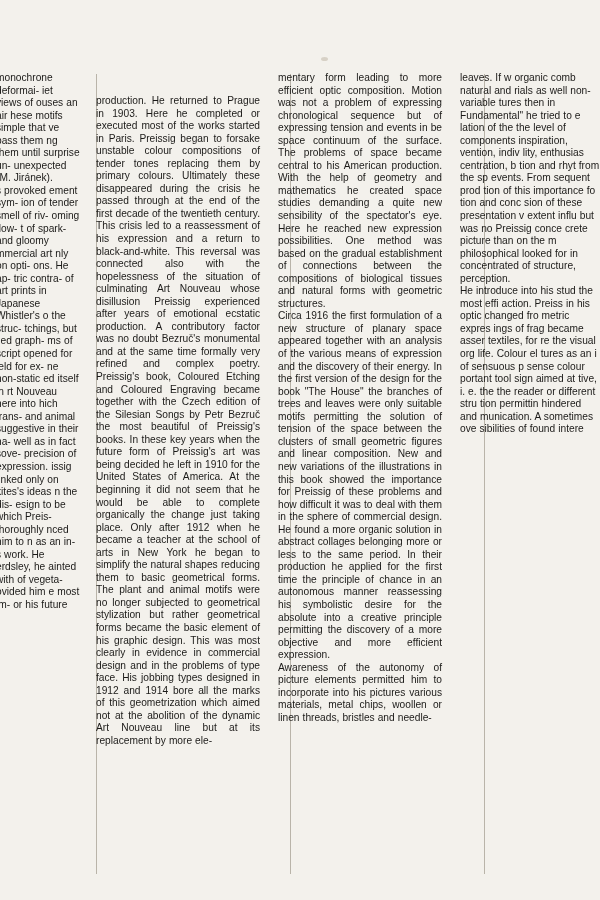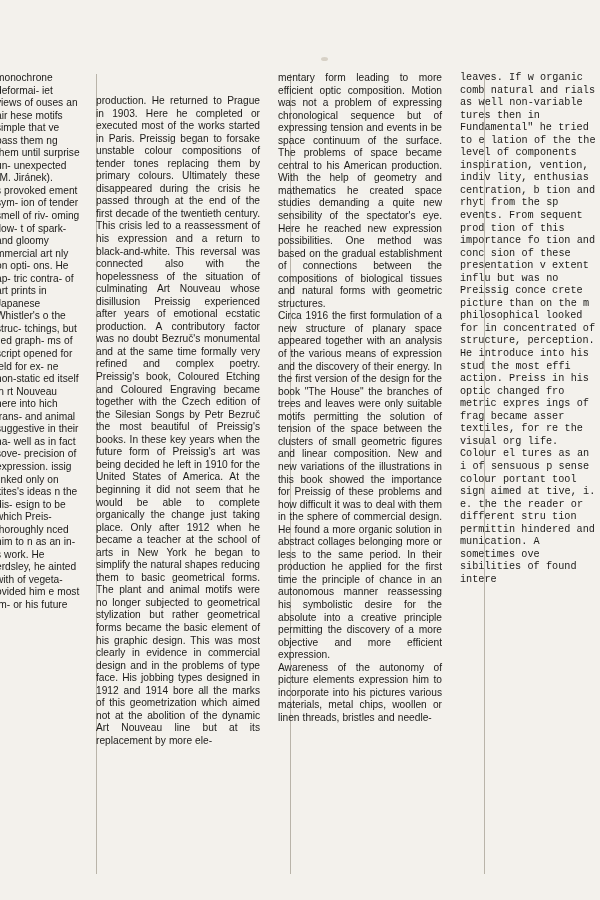--- a/index.html
+++ b/index.html
@@ -72,21 +72,20 @@
     padding-right: 10px;
     padding-left: 8px;
     height: 810px;
   }
   
   .col-4 {
     width: 148px;
     padding-left: 8px;
     padding-right: 0;
     height: 810px;
-    font-family: Liberation Mono, monospace;
   }
   .col p {
     margin: 0;
   }
   .col p + p {
     margin-top: 0;
   }
   .col-1 p, .col-4 p {
     text-align: left;
   }
@@ -119,21 +118,21 @@
       <p>s provoked ement sym- ion of tender  smell of riv- oming flow- t of spark- and gloomy mmercial art nly on opti- ons. He ap- tric contra- of art prints in Japanese Whistler's o the struc- tchings, but lied graph- ms of script opened for ield for ex- ne non-static ed itself in rt Nouveau  here into hich trans- and animal suggestive in their na- well as in fact sove- precision of expression. issig linked  only on kites's ideas n the dis- esign to be which Preis- thoroughly nced him to n as an in- s work. He erdsley, he ainted with of vegeta- ovided him e most im- or his future</p>
     </div>
 
     <div class="col col-2">
       <p>production. He returned to Prague in 1903. Here he completed or executed most of the works started in Paris. Preissig began to forsake unstable colour compositions of tender tones replacing them by primary colours. Ultimately these disappeared during the crisis he passed through at the end of the first decade of the twentieth century. This crisis led to a reassessment of his expression and a return to black-and-white. This reversal was connected also with the hopelessness of the situation of culminating Art Nouveau whose disillusion Preissig experienced after years of emotional ecstatic production. A contributory factor was no doubt Bezruč's monumental and at the same time formally very refined and complex poetry. Preissig's book, Coloured Etching and Coloured Engraving became together with the Czech edition of the Silesian Songs by Petr Bezruč the most beautiful of Preissig's books. In these key years when the future form of Preissig's art was being decided he left in 1910 for the United States of America. At the beginning it did not seem that he would be able to complete organically the change just taking place. Only after 1912 when he became a teacher at the school of arts in New York he began to simplify the natural shapes reducing them to basic geometrical forms. The plant and animal motifs were no longer subjected to geometrical stylization but rather geometrical forms became the basic element of his graphic design. This was most clearly in evidence in commercial design and in the problems of type face. His jobbing types designed in 1912 and 1914 bore all the marks of this geometrization which aimed not at the abolition of the dynamic Art Nouveau line but at its replacement by more ele-</p>
     </div>
 
     <div class="col col-3">
       <p>mentary form leading to more efficient optic composition. Motion was not a problem of expressing chronological sequence but of expressing tension and events in be space continuum of the surface. The problems of space became central to his American production. With the help of geometry and mathematics he created space studies demanding a quite new sensibility of the spectator's eye. Here he reached new expression possibilities. One method was based on the gradual establishment of connections between the compositions of biological tissues and natural forms with geometric structures.</p>
       <p>Circa 1916 the first formulation of a new structure of planary space appeared together with an analysis of the various means of expression and the discovery of their energy. In the first version of the design for the book "The House" the branches of trees and leaves were only suitable motifs permitting the solution of tension of the space between the clusters of small geometric figures and linear composition. New and new variations of the illustrations in this book showed the importance for Preissig of these problems and how difficult it was to deal with them in the sphere of commercial design. He found a more organic solution in abstract collages belonging more or less to the same period. In their production he applied for the first time the principle of chance in an autonomous manner reassessing his symbolistic desire for the absolute into a creative principle permitting the discovery of a more objective and more efficient expression.</p>
-      <p>Awareness of the autonomy of picture elements expression him to incorporate into his pictures various materials, metal chips, woollen or linen threads, bristles and needle-</p>
+      <p>Awareness of the autonomy of picture elements permitted him to incorporate into his pictures various materials, metal chips, woollen or linen threads, bristles and needle-</p>
     </div>
 
     <div class="col col-4">
       <p>leaves. If w organic comb natural and rials as well non-variable tures then in Fundamental" he tried to e lation of the the level of components inspiration, vention, indiv lity, enthusias centration, b tion and rhyt from the sp events. From sequent prod tion of this importance fo tion and conc sion of these presentation v extent influ but was no Preissig conce crete picture than on the m philosophical looked for in concentrated of structure, perception.</p>
       <p>He introduce into his stud the most effi action. Preiss in his optic changed fro metric expres ings of frag became asser textiles, for re the visual org life. Colour el tures as an i of sensuous p sense colour portant tool sign aimed at tive, i. e. the the reader or different stru tion permittin hindered and munication. A sometimes ove sibilities of found intere</p>
     </div>
 
   </div>
 </div>
 

